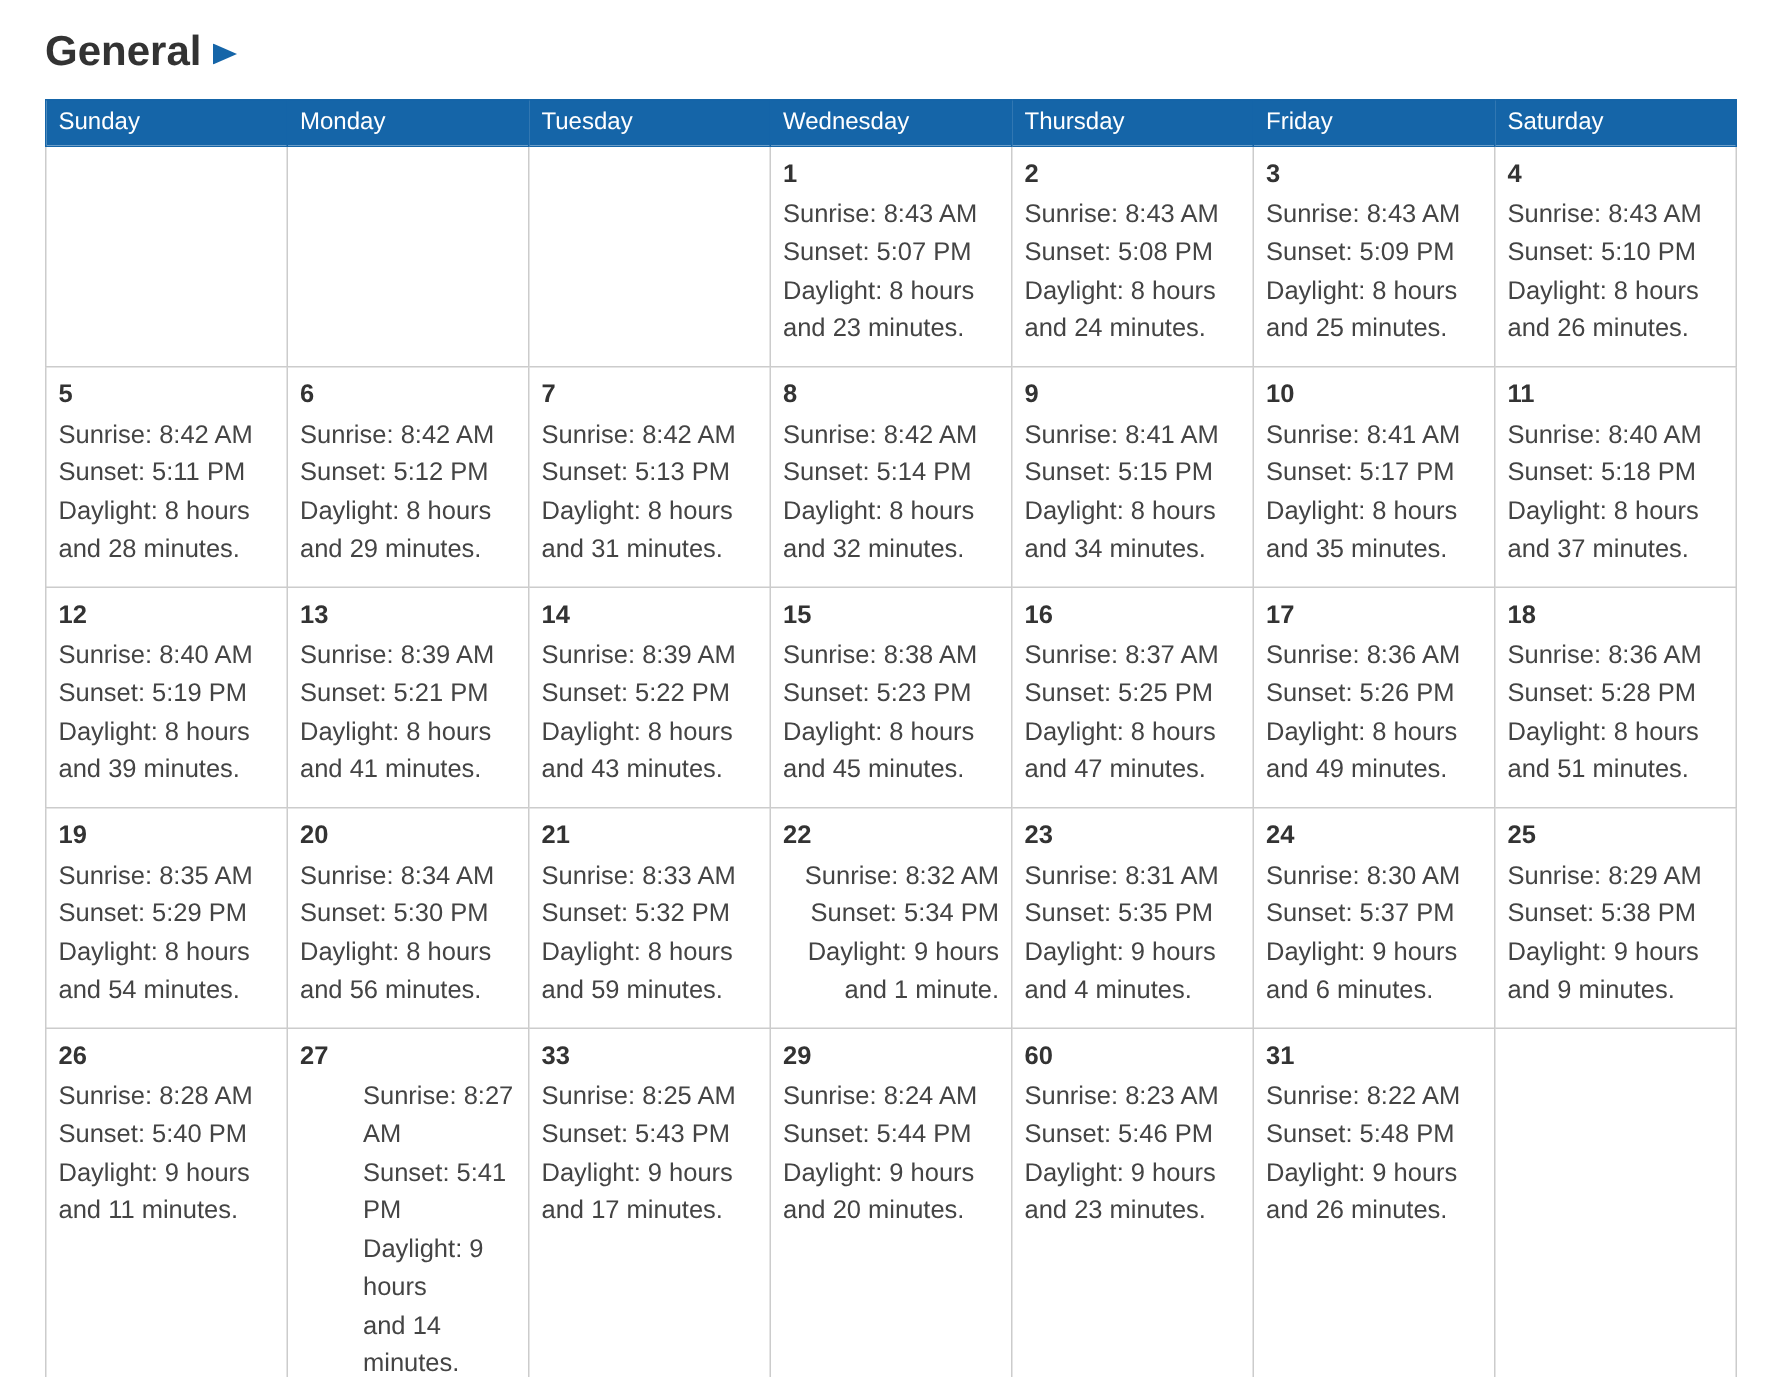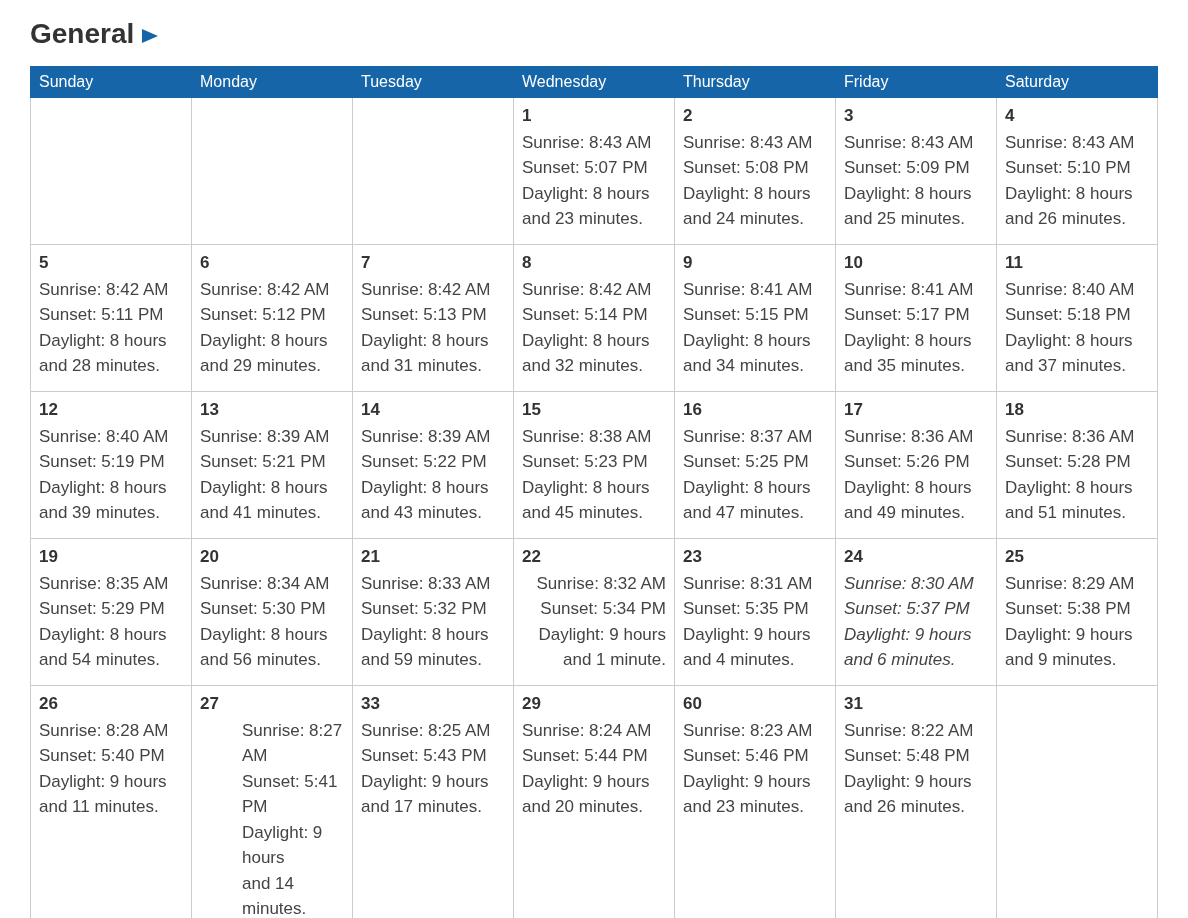--- a/index.html
+++ b/index.html
@@ -288,21 +288,21 @@
         </td>
         <td>
           <div class="day-number">23</div>
           <div class="day-info" style="white-space: pre-line;">Sunrise: 8:31 AM
 Sunset: 5:35 PM
 Daylight: 9 hours
 and 4 minutes.</div>
         </td>
         <td>
           <div class="day-number">24</div>
-          <div class="day-info" style="white-space: pre-line; font-style: italic;">Sunrise: 8:30 AM
+          <div class="day-info" style="white-space: pre-line;">Sunrise: 8:30 AM
 Sunset: 5:37 PM
 Daylight: 9 hours
 and 6 minutes.</div>
         </td>
         <td>
           <div class="day-number">25</div>
           <div class="day-info" style="white-space: pre-line;">Sunrise: 8:29 AM
 Sunset: 5:38 PM
 Daylight: 9 hours
 and 9 minutes.</div>

